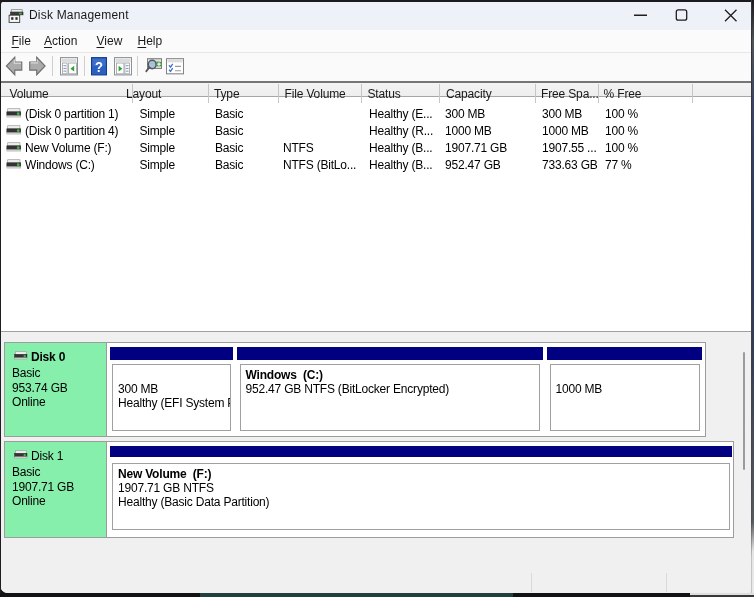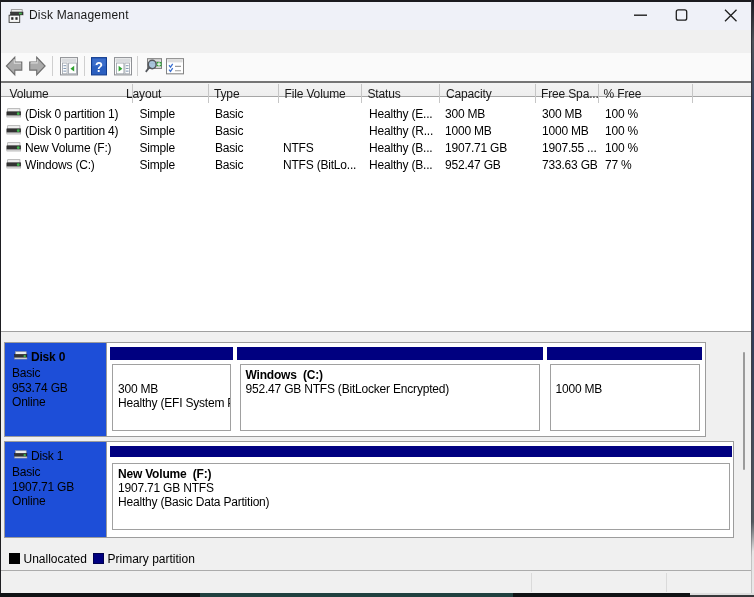--- a/index.html
+++ b/index.html
@@ -1,40 +1,40 @@
 <!DOCTYPE html>
 <html><head>
 <meta charset="utf-8">
 <style>
 * { margin:0; padding:0; box-sizing:border-box; }
 html,body { width:754px; height:597px; overflow:hidden; }
 body { position:relative; background:#131517; font-family:"Liberation Sans",sans-serif; font-size:12px; color:#000; }
 .abs { position:absolute; }
-#win { left:0; top:0; width:752.5px; height:593px; border-radius:0; background:#f0f0f0; overflow:hidden; }
+#win { left:0; top:0; width:752.5px; height:593px; border-radius:8px; background:#f0f0f0; overflow:hidden; }
 
 #titlebar { left:0; top:0; width:100%; height:30px; background:#eff1f8; }
 #title { left:29px; top:8px; letter-spacing:0.2px; color:#191919; }
 
 #menubar { left:0; top:30px; width:100%; height:23px; background:#fbfbfb; }
 .mi { top:4px; color:#1a1a1a; }
 #menubar u { text-decoration-thickness:1px; text-underline-offset:2px; }
 
 #toolbar { left:0; top:53px; width:100%; height:29.5px; background:#fafafa; border-bottom:2px solid #757575; }
 .tsep { top:56px; width:1px; height:20px; background:#cfcfcf; }
 
 #list { left:0; top:83px; width:100%; height:249px; background:#fff; border-bottom:1px solid #9f9f9f; }
 #lvhead { left:0; top:0; width:100%; height:14px; background:linear-gradient(#f3f3f3,#eeeeee); border-bottom:1px solid #a6a6a6; }
 .hd { top:4px; color:#1a1a1a; letter-spacing:-0.15px; }
 .hsep { top:1px; width:1px; height:19px; background:#c6c6c6; }
 .row { left:0; width:100%; height:17px; }
 .c { top:2px; white-space:nowrap; letter-spacing:-0.2px; }
 
 #bottom { left:0; top:333px; width:100%; height:238px; background:#f0f0f0; }
 .diskrow { border:1px solid #9c9c9c; background:#fff; }
-.dlabel { left:0; top:0; height:100%; width:102px; border-right:1px solid #9c9c9c; background:#1d4ed8; }
+.dlabel { left:0; top:0; height:100%; width:102px; border-right:1px solid #9c9c9c; background:#86efac; }
 .dl-txt { left:7.5px; line-height:14.6px; letter-spacing:-0.2px; }
 .band { background:#000080; }
 .pbox { background:#fff; border:1px solid #a0a0a0; overflow:hidden; }
 .pbox div { white-space:nowrap; padding-left:5px; line-height:14.4px; letter-spacing:-0.2px; }
 
 #legend { left:0; top:538px; width:100%; height:33px; background:#f0f0f0; border-bottom:1px solid #ababab; }
 .sw { top:15px; width:11px; height:11px; }
 
 #status { left:0; top:572px; width:100%; height:21px; background:#f0f0f0; }
 .ssep { top:1px; width:1px; height:19px; background:#dadada; }
@@ -65,20 +65,27 @@
     <rect x="7.4" y="8.2" width="2.2" height="2.6" fill="#2a2a2a"></rect>
   </svg>
   <div class="abs" id="title">Disk Management</div>
 
   <svg class="abs" style="left:628px;top:0" width="120" height="30" viewBox="0 0 120 30">
     <path d="M6 15.2 H19" stroke="#1f1f1f" stroke-width="1.4" fill="none"></path>
     <rect x="48.3" y="9.8" width="10.4" height="10.4" rx="2" fill="none" stroke="#1f1f1f" stroke-width="1.3"></rect>
     <path d="M97 9.7 L108.5 21.2 M108.5 9.7 L97 21.2" stroke="#1f1f1f" stroke-width="1.3" fill="none"></path>
   </svg>
 
+  <div class="abs" id="menubar">
+    <div class="abs mi" style="left:11.5px"><u>F</u>ile</div>
+    <div class="abs mi" style="left:44px"><u>A</u>ction</div>
+    <div class="abs mi" style="left:96.5px"><u>V</u>iew</div>
+    <div class="abs mi" style="left:137.5px"><u>H</u>elp</div>
+    <div class="abs" style="left:0;top:22.3px;width:100%;height:1px;background:#e7e7e7"></div>
+  </div>
 
   <div class="abs" id="toolbar"></div>
   <svg class="abs" style="left:5px;top:56px" width="185" height="23" viewBox="0 0 185 23">
       <g transform="scale(1,1.08)">
 
     <path d="M9.8 1.2 L1.4 9.3 L9.8 17.4 L9.8 13 L16.8 13 L16.8 5.6 L9.8 5.6 Z" fill="#ababab" stroke="#6e6e6e" stroke-width="1.1"></path>
     <path d="M9.3 3 L9.3 6.6 L16 6.6" stroke="#dedede" stroke-width="1" fill="none"></path>
 
     <path d="M31.7 1.2 L40.1 9.3 L31.7 17.4 L31.7 13 L24.7 13 L24.7 5.6 L31.7 5.6 Z" fill="#ababab" stroke="#6e6e6e" stroke-width="1.1"></path>
     <path d="M25.6 6.4 L32.2 6.4 L32.2 3" stroke="#dedede" stroke-width="1" fill="none"></path>
@@ -255,26 +262,20 @@
     <div class="abs band" style="left:105px;top:3.5px;width:622.5px;height:11.5px"></div>
     <div class="abs pbox" style="left:107.5px;top:20.5px;width:617.5px;height:67px">
       <div style="padding-top:3px"><b>New Volume&nbsp; (F:)</b></div>
       <div>1907.71 GB NTFS</div>
       <div>Healthy (Basic Data Partition)</div>
     </div>
   </div>
 
   <div class="abs" style="left:742.5px;top:352px;width:2.5px;height:118px;background:#9b9b9b;border-radius:2px"></div>
 
-  <div class="abs" id="legend">
-    <div class="abs sw" style="left:9px;background:#000"></div>
-    <div class="abs" style="left:23.5px;top:14px">Unallocated</div>
-    <div class="abs sw" style="left:92.5px;background:#000080;box-shadow:inset 0 0 0 1px #000050"></div>
-    <div class="abs" style="left:107.5px;top:14px">Primary partition</div>
-  </div>
 
   <div class="abs" id="status">
     <div class="abs ssep" style="left:531px"></div>
     <div class="abs ssep" style="left:666px"></div>
   </div>
 </div>
 <div class="abs" id="understrip"></div>
 <div class="abs" id="understrip2"></div>
 <div class="abs" id="tealstrip"></div>
 <div class="abs" id="edge-top"></div>

